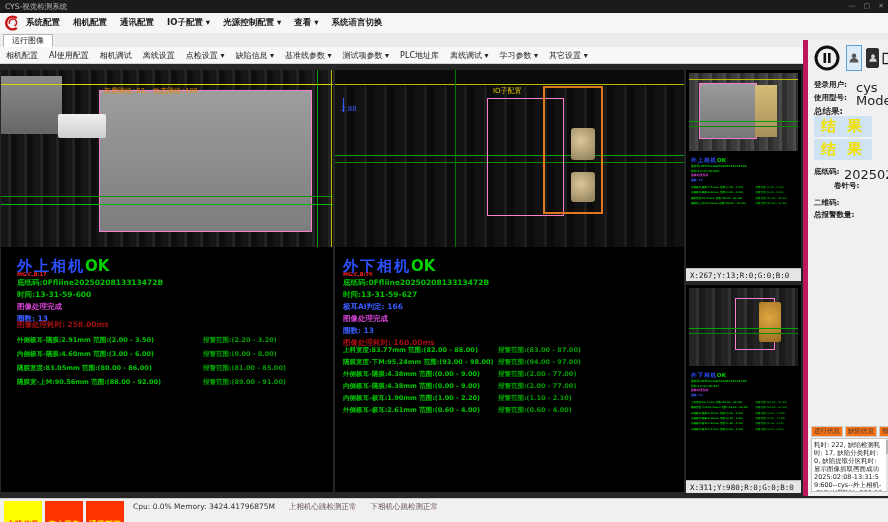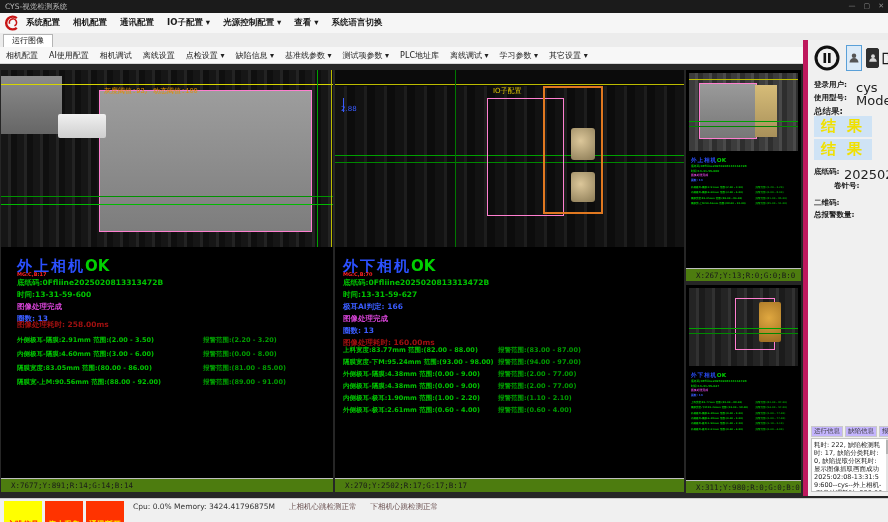--- a/index.html
+++ b/index.html
@@ -14,21 +14,21 @@
   .logo{width:16px;height:16px;margin-left:4px;margin-right:6px;}
   .menubar .mi{font-size:8.5px;color:#1a1a1a;font-weight:600;margin-right:13px;white-space:nowrap;cursor:default;}
   
   .tabrow{left:0;top:33px;width:888px;height:14px;background:#ececec;border-bottom:1px solid #cfcfcf;}
   .tab{position:absolute;left:3px;top:1px;height:12px;background:#ffffff;border:1px solid #b5b5b5;border-bottom:none;font-size:8px;line-height:12px;padding:0 8px;color:#222;}
   
   .toolbar{left:0;top:47px;width:888px;height:17px;background:#f7f7f7;border-bottom:1px solid #d5d5d5;display:flex;align-items:center;padding-left:6px;box-sizing:border-box;}
   .toolbar .ti{font-size:8px;color:#222;margin-right:11px;white-space:nowrap;}
   
   .panel{background:#000;}
-  .strip{position:absolute;left:0;bottom:0;width:100%;height:14px;background:#4d7c0f;color:#1a1a1a;font-family:"DejaVu Sans Mono",monospace;font-size:7.5px;line-height:14px;padding-left:10px;box-sizing:border-box;border-top:1px solid #bdbdbd;}
+  .strip{position:absolute;left:0;bottom:0;width:100%;height:14px;background:#e5e5e5;color:#1a1a1a;font-family:"DejaVu Sans Mono",monospace;font-size:7.5px;line-height:14px;padding-left:4px;box-sizing:border-box;border-top:1px solid #bdbdbd;}
   .scene{position:absolute;overflow:hidden;}
   .left-scene{background:repeating-linear-gradient(90deg,#161616 0 7px,#232323 7px 10px,#0f0f0f 10px 16px);}
   .center-scene{background:repeating-linear-gradient(90deg,#121212 0 9px,#1d1d1d 9px 12px,#0c0c0c 12px 20px);}
   .hline{position:absolute;left:0;width:100%;height:1px;}
   .vline{position:absolute;top:0;width:1px;height:100%;}
   .ovtext{position:absolute;font-size:7px;white-space:nowrap;}
   .t-green{color:#00c400;}
   .t-dgreen{color:#009a00;}
   .t-blue{color:#3a5cff;}
   .t-mag{color:#d543d5;}
@@ -43,21 +43,21 @@
   .mrow .alarm{position:absolute;}
   .resblock{position:absolute;}
   .mini{position:absolute;transform:scale(0.38);transform-origin:0 0;width:300px;}
   
   .ctrl{left:803px;top:40px;width:85px;height:456px;background:#f0f0f0;border-left:5px solid #be185d;}
   .ctrl .lbl{position:absolute;font-size:7.5px;color:#222;font-weight:600;white-space:nowrap;}
   .ctrl .val{position:absolute;font-size:13px;color:#222;white-space:nowrap;}
   .bigres{position:absolute;left:6px;width:58px;height:21px;background:#cfe3f5;color:#f0e000;font-size:15px;font-weight:bold;text-align:center;line-height:21px;letter-spacing:3px;}
   .btn{position:absolute;background:#fff;border:1px solid #d9d9d9;display:flex;align-items:center;justify-content:center;box-sizing:border-box;}
   .btn.sel{background:#dcebf8;border:1px solid #5aa0d8;}
-  .logtab{font-size:6.5px;color:#333;background:#c4b5fd;border:1px solid #c9c9c9;padding:0 2px;line-height:9px;white-space:nowrap;}
+  .logtab{font-size:6.5px;color:#333;background:#f97316;border:1px solid #c9c9c9;padding:0 2px;line-height:9px;white-space:nowrap;}
   .logbox{position:absolute;left:3px;top:398px;width:78px;height:54px;background:#ffffff;border:1px solid #c4c4c4;font-size:6.5px;color:#222;padding:2px 5px 2px 2px;box-sizing:border-box;line-height:8px;overflow:hidden;word-break:break-all;}
   .scrollbar{position:absolute;right:4px;top:399px;width:3px;height:52px;background:#e4e4e4;}
   .scrollthumb{position:absolute;right:4px;top:400px;width:3px;height:14px;background:#b5b5b5;}
   
   .bottombar{left:0;top:498px;width:888px;height:24px;background:#f0f0f0;border-top:1px solid #cfcfcf;display:flex;align-items:flex-start;padding:2px 0 0 4px;box-sizing:border-box;}
   .badge{font-size:8px;font-weight:bold;padding:18px 3px;margin-right:3px;white-space:nowrap;}
   .badge.b1{background:#ffff00;color:#ff2000;}
   .badge.b2,.badge.b3{background:#ff3300;color:#ffff00;}
   .cputxt{font-size:7.5px;color:#333;margin-left:6px;white-space:nowrap;margin-top:1px;}
   .camtxt{font-size:7.5px;color:#6a5050;margin-left:14px;white-space:nowrap;margin-top:1px;}
@@ -131,21 +131,20 @@
     <span class="res-line t-dred" style="left:0;top:64px;">图像处理耗时: 258.00ms</span>
   </div>
 
   <div class="abs" style="left:0;top:266px;width:332px;height:70px;">
     <div class="mrow" style="left:16px;top:0;"><span class="t-green">外侧极耳-隔膜:2.91mm 范围:(2.00 - 3.50)</span><span class="alarm t-dgreen" style="left:186px;">报警范围:(2.20 - 3.20)</span></div>
     <div class="mrow" style="left:16px;top:14px;"><span class="t-green">内侧极耳-隔膜:4.60mm 范围:(3.00 - 6.00)</span><span class="alarm t-dgreen" style="left:186px;">报警范围:(0.00 - 8.00)</span></div>
     <div class="mrow" style="left:16px;top:28px;"><span class="t-green">隔膜宽度:83.05mm 范围:(80.00 - 86.00)</span><span class="alarm t-dgreen" style="left:186px;">报警范围:(81.00 - 85.00)</span></div>
     <div class="mrow" style="left:16px;top:42px;"><span class="t-green">隔膜宽-上M:90.56mm 范围:(88.00 - 92.00)</span><span class="alarm t-dgreen" style="left:186px;">报警范围:(89.00 - 91.00)</span></div>
   </div>
 
-  <div class="strip">X:7677;Y:891;R:14;G:14;B:14</div>
 </div>
 
 <div class="abs panel" style="left:335px;top:70px;width:349px;height:422px;">
   <div class="scene center-scene" style="left:0;top:0;width:349px;height:177px;">
     <div class="abs" style="left:0;top:0;width:349px;height:16px;background:#0b0b0b;"></div>
     <div class="hline" style="top:14px;background:#bcbc00;"></div>
     <div class="hline" style="top:85px;background:#00a000;"></div>
     <div class="hline" style="top:92px;background:#008800;"></div>
     <div class="vline" style="left:120px;background:#007700;"></div>
     <div class="abs" style="left:152px;top:28px;width:77px;height:118px;border:1px solid #ff7fd0;box-sizing:border-box;"></div>
@@ -170,21 +169,20 @@
 
   <div class="abs" style="left:0;top:276px;width:349px;height:80px;">
     <div class="mrow" style="left:8px;top:0;"><span class="t-green">上料宽度:83.77mm 范围:(82.00 - 88.00)</span><span class="alarm t-dgreen" style="left:155px;">报警范围:(83.00 - 87.00)</span></div>
     <div class="mrow" style="left:8px;top:12px;"><span class="t-green">隔膜宽度-下M:95.24mm 范围:(93.00 - 98.00)</span><span class="alarm t-dgreen" style="left:155px;">报警范围:(94.00 - 97.00)</span></div>
     <div class="mrow" style="left:8px;top:24px;"><span class="t-green">外侧极耳-隔膜:4.38mm 范围:(0.00 - 9.00)</span><span class="alarm t-dgreen" style="left:155px;">报警范围:(2.00 - 77.00)</span></div>
     <div class="mrow" style="left:8px;top:36px;"><span class="t-green">内侧极耳-隔膜:4.38mm 范围:(0.00 - 9.00)</span><span class="alarm t-dgreen" style="left:155px;">报警范围:(2.00 - 77.00)</span></div>
     <div class="mrow" style="left:8px;top:48px;"><span class="t-green">内侧极耳-极耳:1.90mm 范围:(1.00 - 2.20)</span><span class="alarm t-dgreen" style="left:155px;">报警范围:(1.10 - 2.10)</span></div>
     <div class="mrow" style="left:8px;top:60px;"><span class="t-green">外侧极耳-极耳:2.61mm 范围:(0.60 - 4.00)</span><span class="alarm t-dgreen" style="left:155px;">报警范围:(0.60 - 4.00)</span></div>
   </div>
 
-  <div class="strip">X:270;Y:2502;R:17;G:17;B:17</div>
 </div>
 
 <div class="abs panel" style="left:686px;top:70px;width:115px;height:211px;">
   <div class="scene" style="left:3px;top:3px;width:109px;height:78px;background:repeating-linear-gradient(90deg,#3c3c3c 0 6px,#4a4a4a 6px 9px,#2e2e2e 9px 14px);">
     <div class="abs" style="left:10px;top:10px;width:58px;height:56px;border:1px solid #ff7fd0;background:linear-gradient(#9a9a9a,#777);box-sizing:border-box;"></div>
     <div class="abs" style="left:66px;top:12px;width:22px;height:52px;background:linear-gradient(#d6bc78,#a8905a);"></div>
     <div class="hline" style="top:48px;background:#00a000;"></div>
     <div class="hline" style="top:53px;background:#008800;"></div>
     <div class="hline" style="top:6px;background:#bbbb00;"></div>
   </div>

